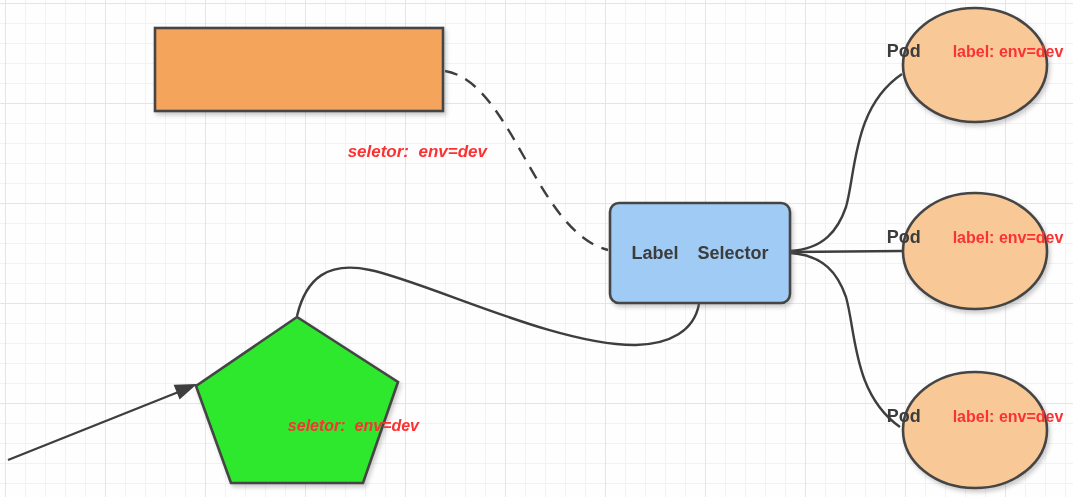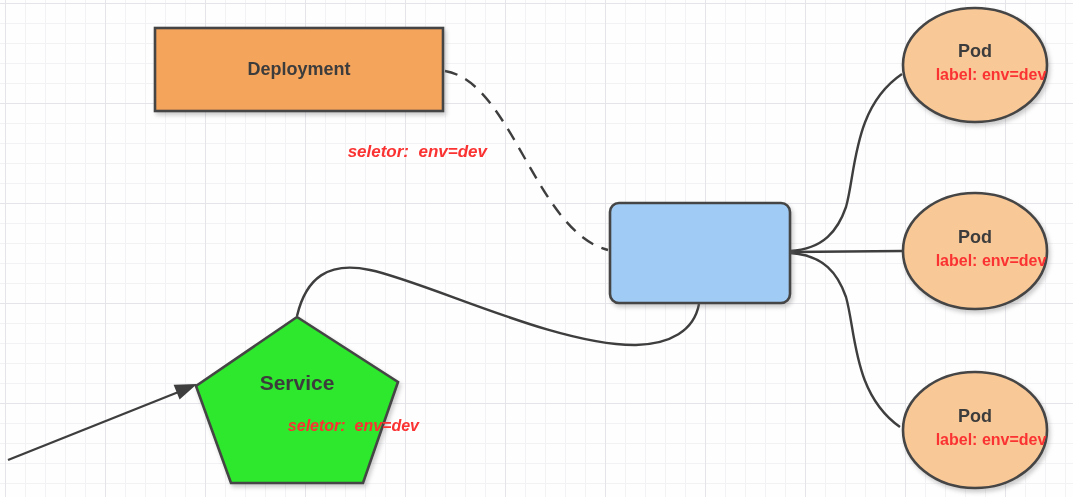--- a/index.html
+++ b/index.html
@@ -30,21 +30,21 @@
   }
   .link.dashed{stroke-dasharray:13 9;}
   .arrowhead{fill:#3e3e3e;stroke:none;}
   .t{
     position:absolute;
     font-weight:bold;
     color:#3c3c3c;
     text-align:center;
     white-space:pre;
   }
-  .flexc{display:flex;flex-direction:column;align-items:center;justify-content:center;text-align:center;}
+  .flexc{display:flex;flex-direction:row;align-items:center;justify-content:center;text-align:center;}
   .red{color:#fa3232;padding-left:32px;}
   .italic{font-style:italic;text-align:right;}
 </style>
 </head>
 <body>
 
 <div class="canvas">
 
   <svg class="layer" width="1073" height="497" viewBox="0 0 1073 497">
 
@@ -57,26 +57,28 @@
     <polygon class="arrowhead" points="197,384 179.6,399.6 173.6,384.7"></polygon>
 
     <rect class="shape" x="155" y="28" width="288" height="83" fill="#F5A45C"></rect>
     <rect class="shape" x="610" y="203" width="180" height="100" rx="9" ry="9" fill="#9FCBF4"></rect>
     <polygon class="shape" points="297,317 398,382 363,483 231,483 196,386" fill="#2DE82D"></polygon>
     <ellipse class="shape" cx="975" cy="65" rx="72" ry="57" fill="#F9C897"></ellipse>
     <ellipse class="shape" cx="975" cy="251" rx="72" ry="58" fill="#F9C897"></ellipse>
     <ellipse class="shape" cx="975" cy="430" rx="72" ry="58" fill="#F9C897"></ellipse>
   </svg>
 
-  <div class="t flexc" style="left:155px;top:28px;width:288px;height:83px;font-size:18px;">Deployment</div>
 
   <div class="t red italic" style="left:280px;top:142px;width:175px;font-size:17px;">seletor:  env=dev</div>
 
+  <div class="t flexc" style="left:610px;top:203px;width:180px;height:100px;font-size:18px;gap:19px;">
+    <div>Label</div>
+    <div>Selector</div>
+  </div>
 
-  <div class="t" style="left:212px;top:371px;width:170px;font-size:21px;">Service</div>
   <div class="t red italic" style="left:207px;top:417px;width:180px;font-size:16px;">seletor:  env=dev</div>
 
   <div class="t flexc" style="left:903px;top:39px;width:144px;">
     <div style="font-size:18px;line-height:24px;">Pod</div>
     <div class="red" style="font-size:16px;line-height:23px;">label: env=dev</div>
   </div>
 
   <div class="t flexc" style="left:903px;top:225px;width:144px;">
     <div style="font-size:18px;line-height:24px;">Pod</div>
     <div class="red" style="font-size:16px;line-height:23px;">label: env=dev</div>

